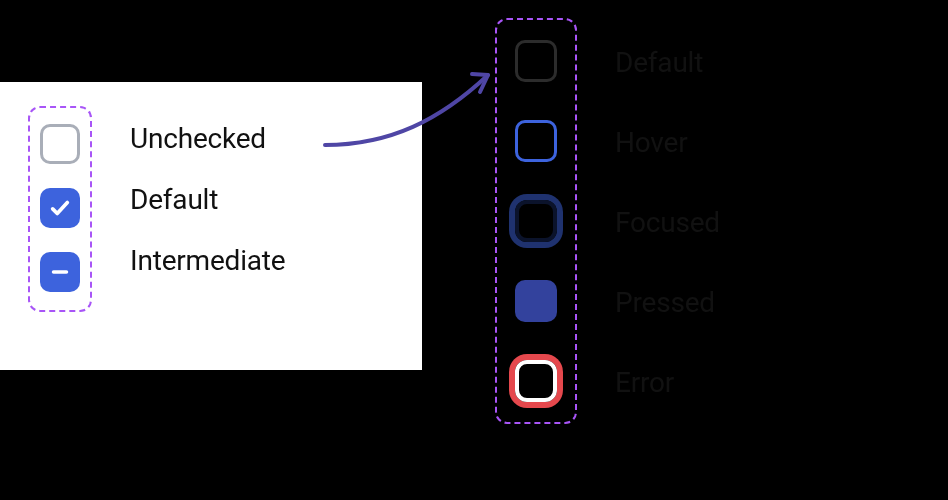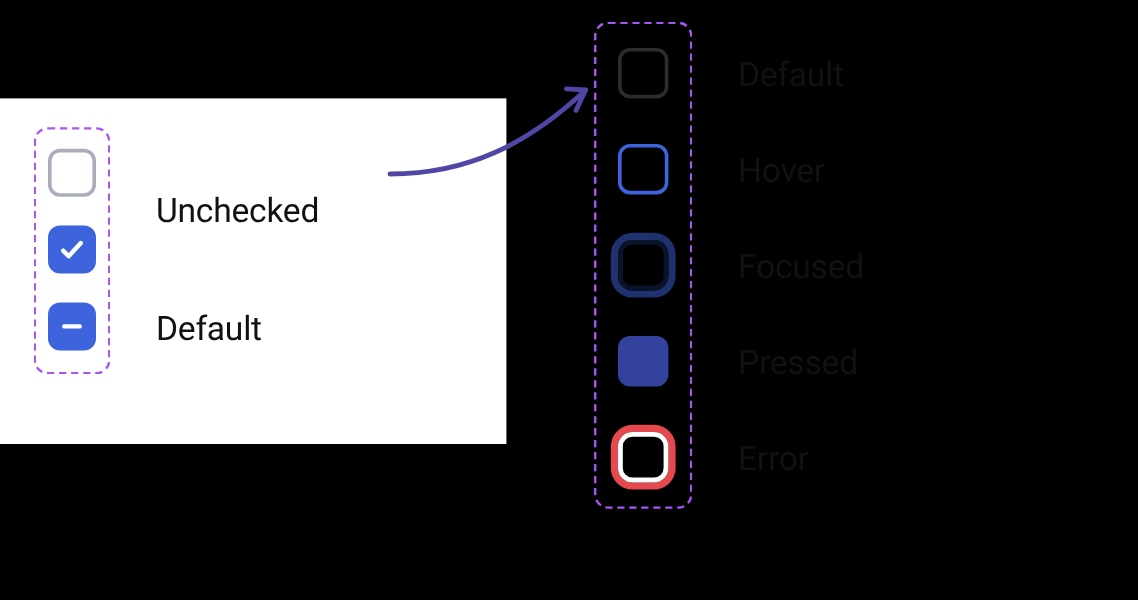--- a/index.html
+++ b/index.html
@@ -38,21 +38,20 @@
     gap: 28px;
   }
   .variant-row {
     display: flex;
     align-items: center;
     gap: 46px;
     font-size: 28px;
     color: #111;
     font-weight: 400;
     letter-spacing: -0.2px;
-    margin-top: 37px;
   }
   .variant-label { white-space: nowrap; }
 
   
   .states-block {
     position: absolute;
     left: 495px;
     top: 18px;
     display: flex;
     align-items: flex-start;
@@ -139,20 +138,23 @@
           </svg>
       </div>
     </div>
     <div class="variant-list" style="margin-left:38px;padding-top:16px;">
       <div class="variant-row">
         <span class="variant-label">Unchecked</span>
       </div>
       <div class="variant-row">
         <span class="variant-label">Default</span>
       </div>
+      <div class="variant-row">
+        <span class="variant-label">Intermediate</span>
+      </div>
     </div>
   </div>
 </div>
 
 <svg class="arrow" viewBox="0 0 190 110">
   <defs></defs>
   <path d="M5 85 C 70 85, 120 60, 168 15" stroke="#4f46a5" stroke-width="4" fill="none" stroke-linecap="round"></path>
   <path d="M168 15 L152 14 M168 15 L160 32" stroke="#4f46a5" stroke-width="4" fill="none" stroke-linecap="round"></path>
 </svg>
 

